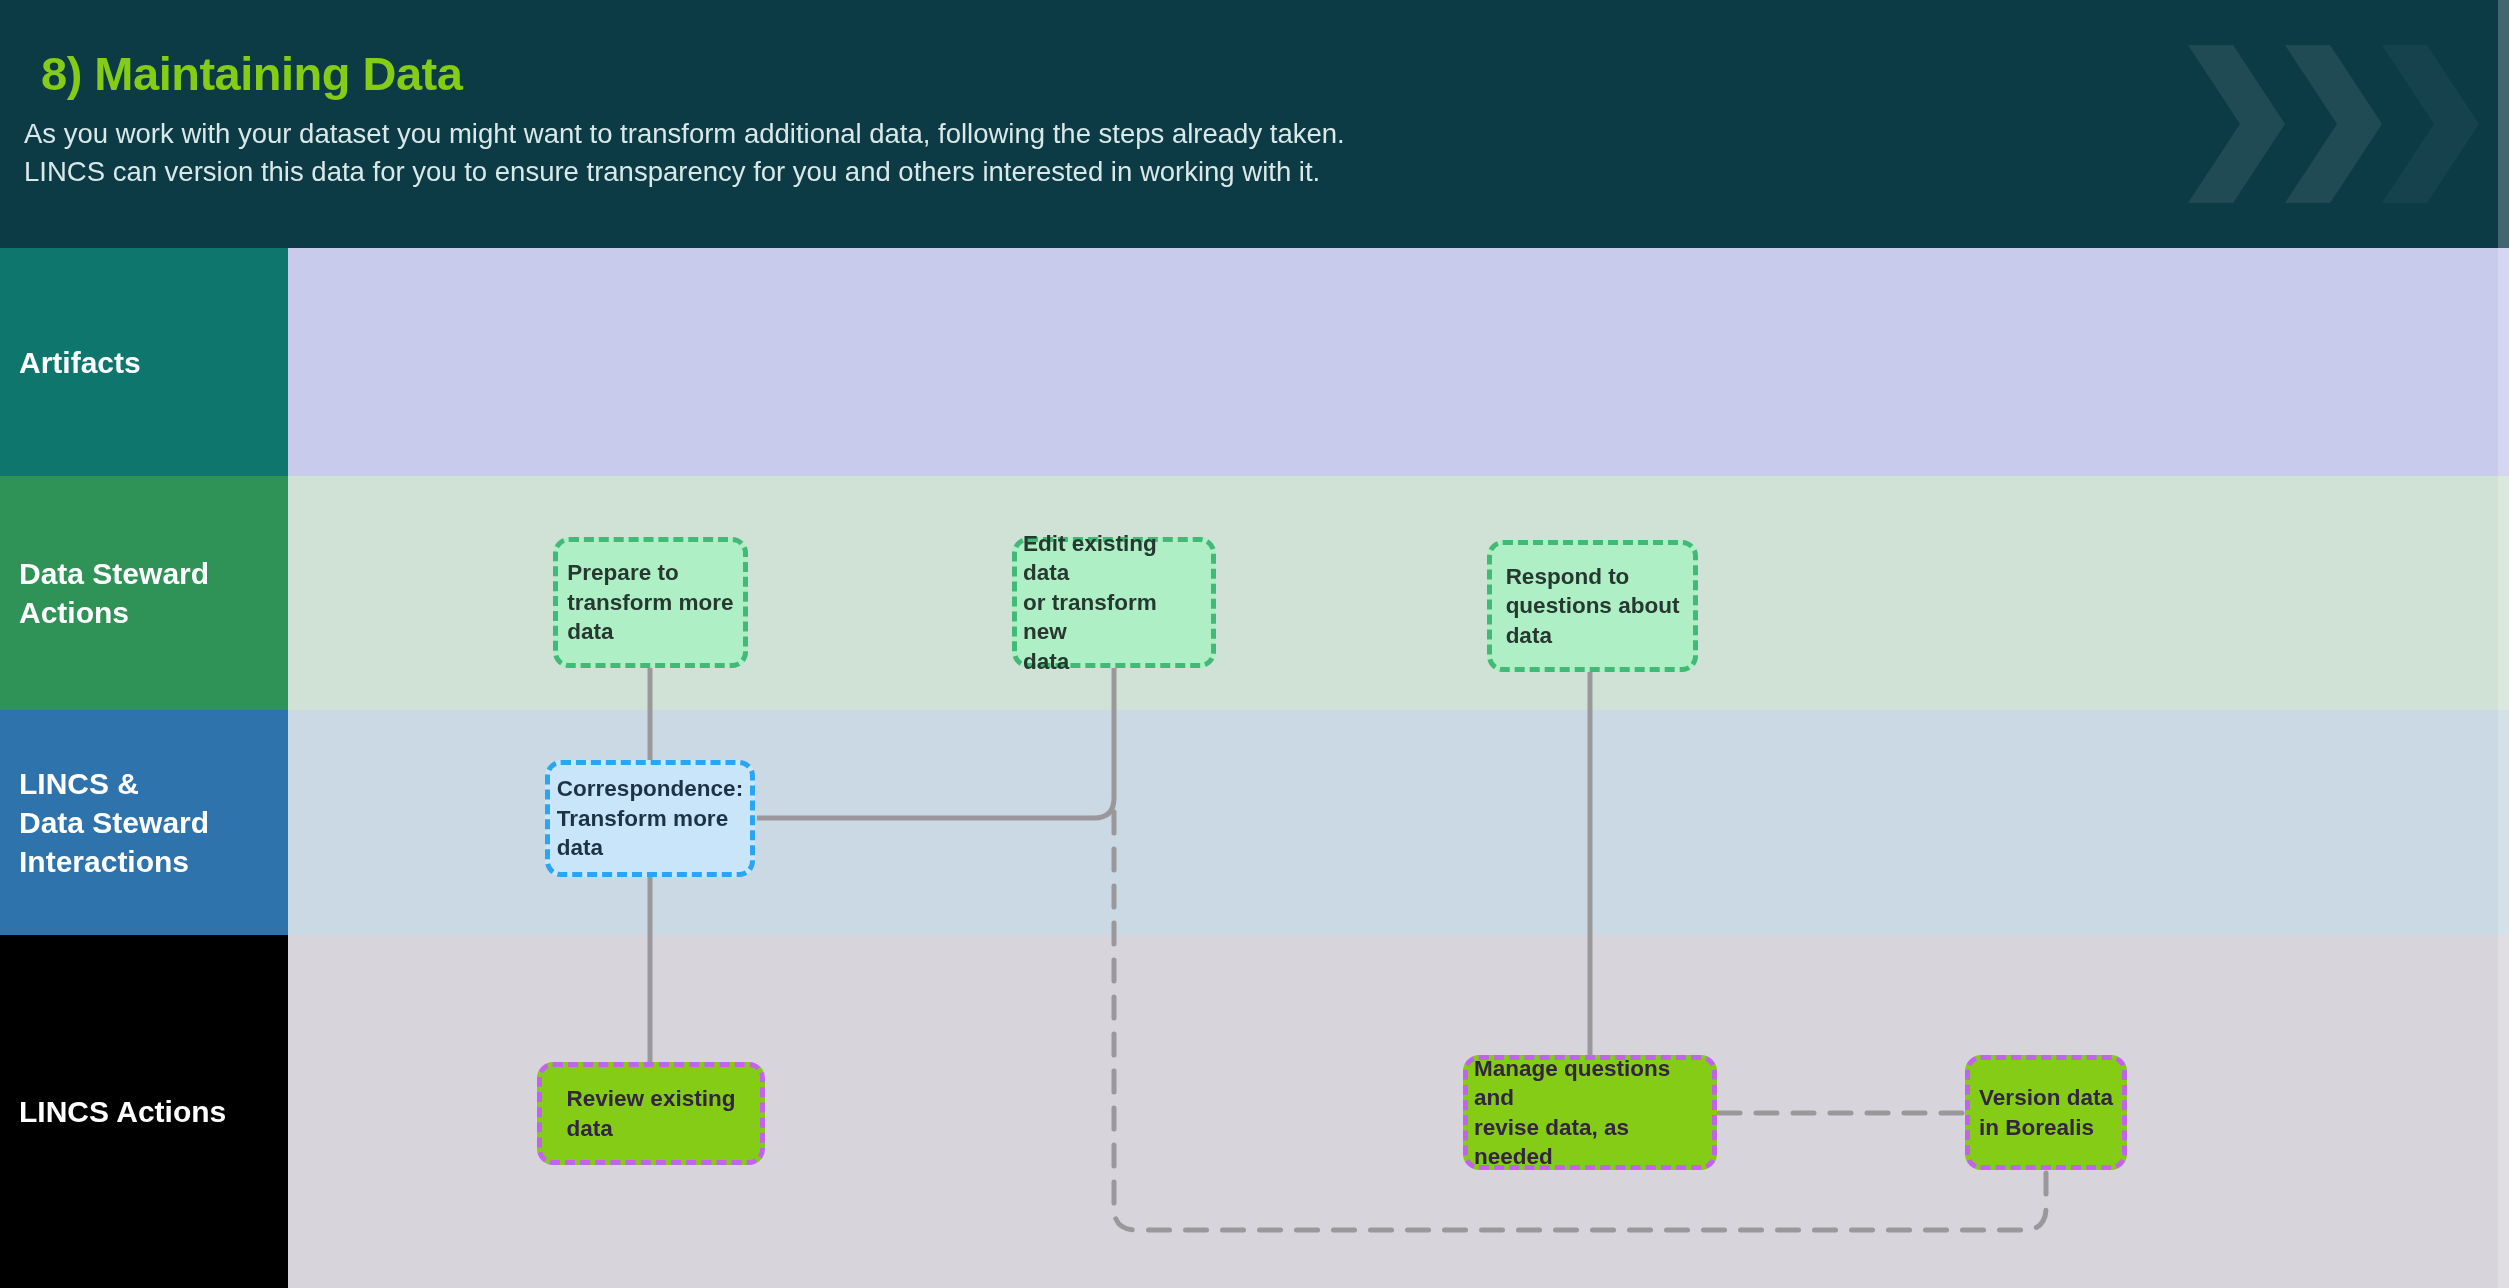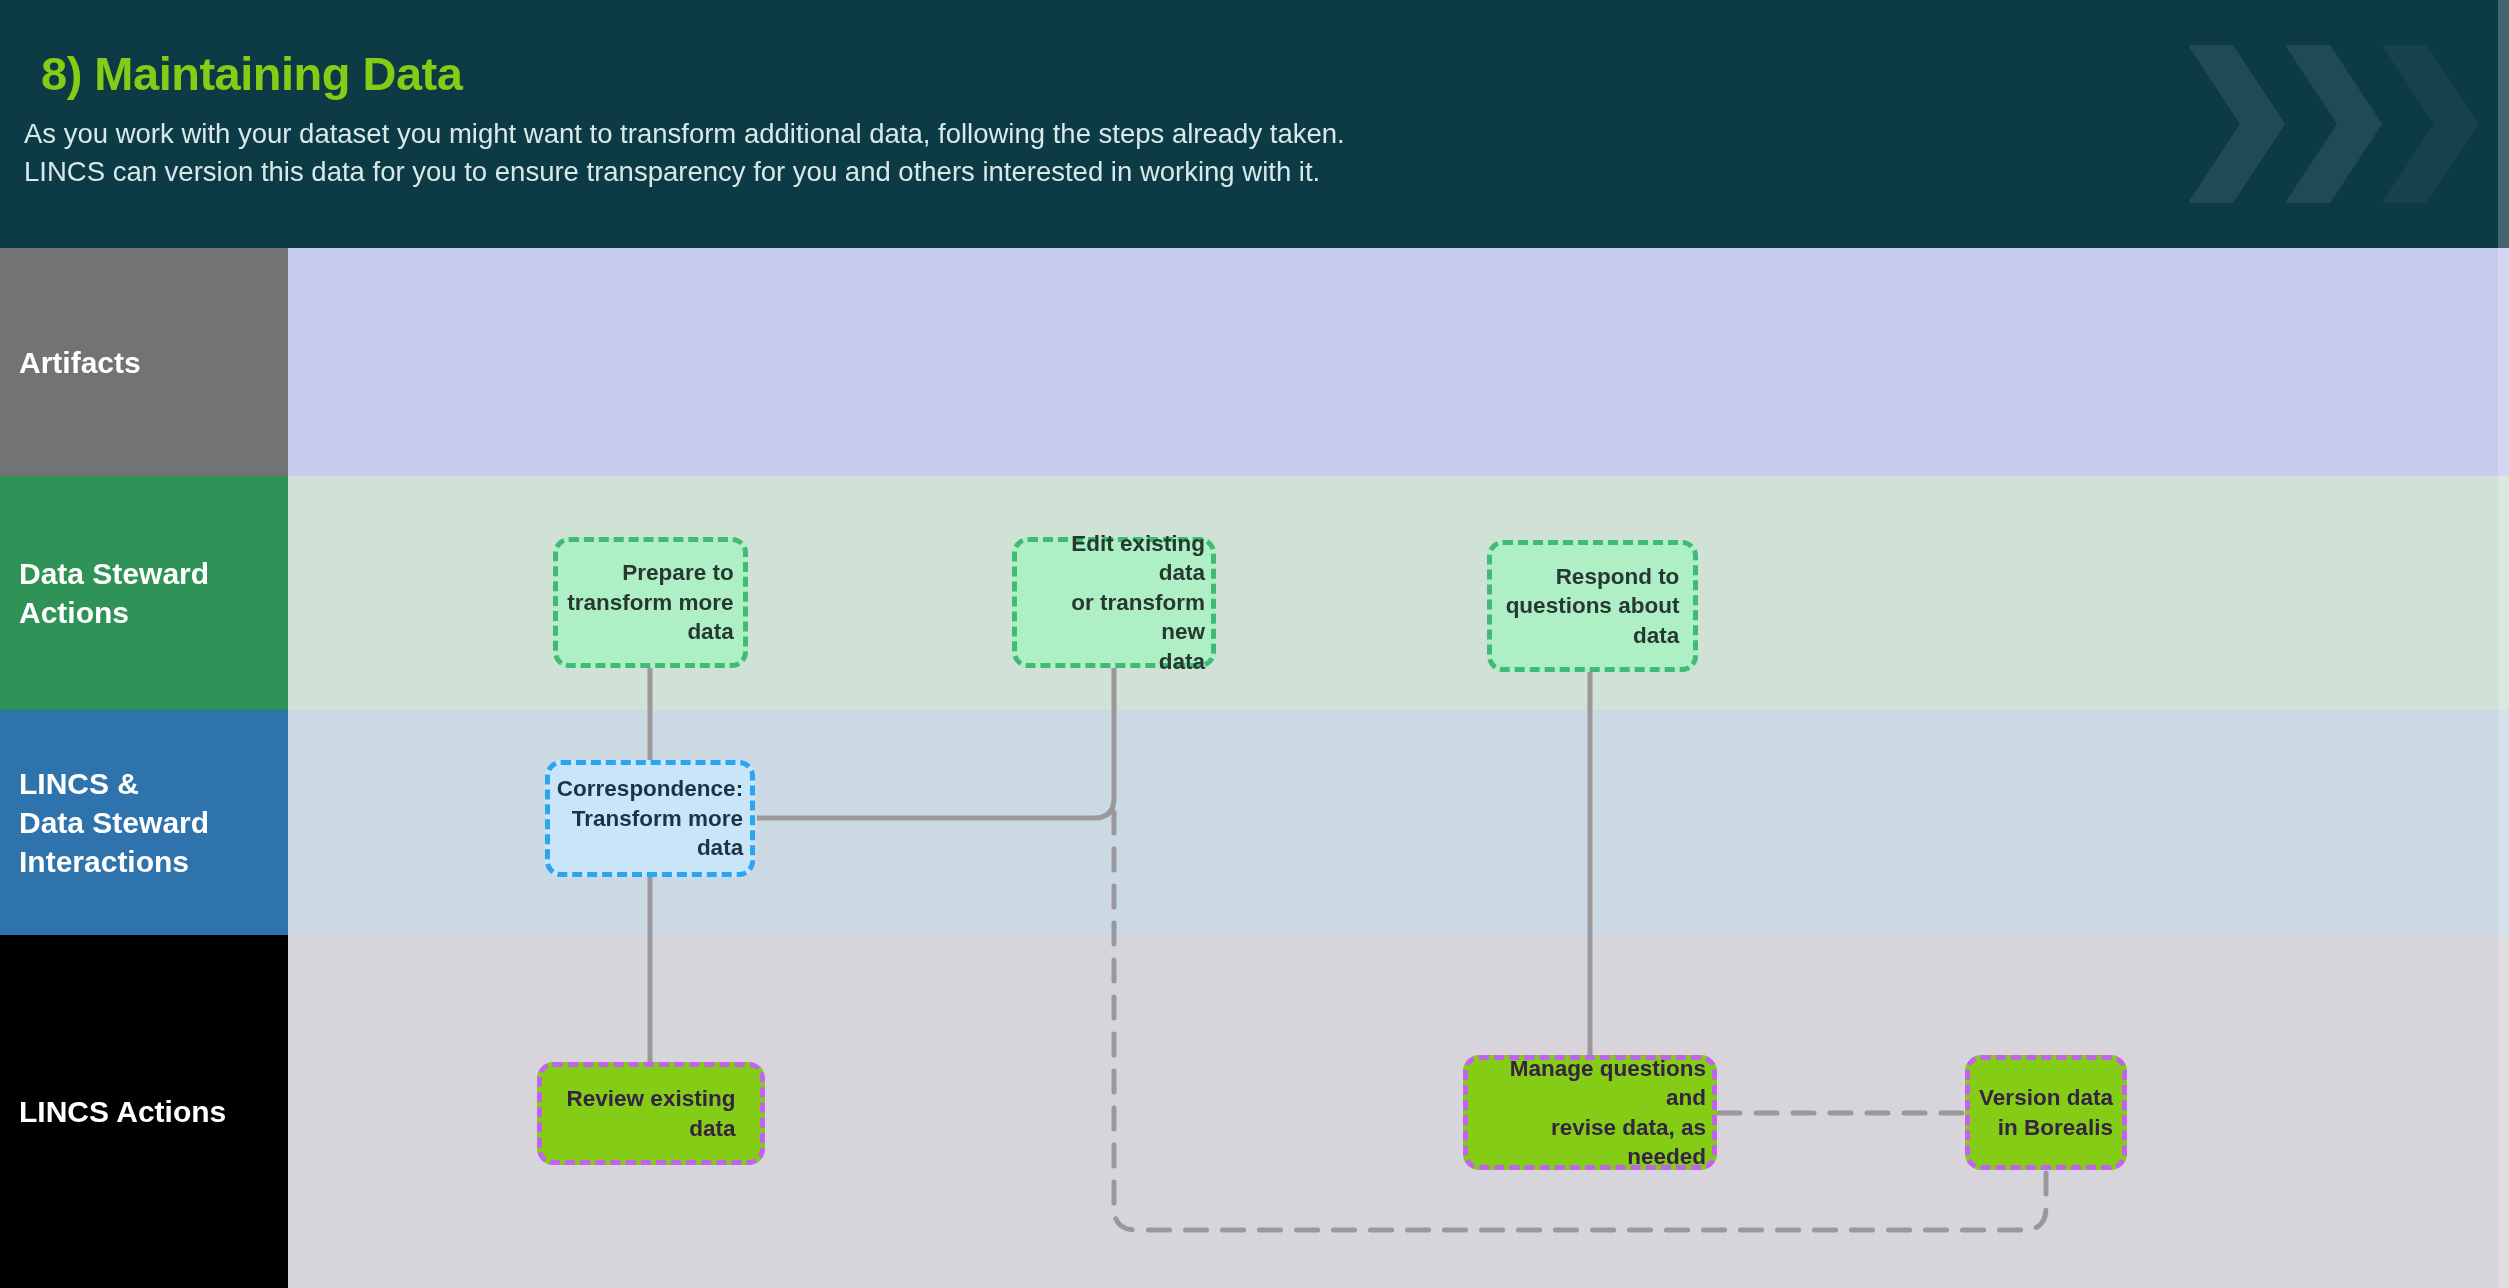--- a/index.html
+++ b/index.html
@@ -32,41 +32,41 @@
   .row-1 { top: 228px; height: 234px; }
   .row-2 { top: 462px; height: 225px; justify-content: flex-end; }
   .row-3 { top: 687px; height: 353px; }
   .lane-label {
     width: 288px; flex: 0 0 288px;
     display: flex; align-items: center;
     padding-left: 19px; box-sizing: border-box;
     color: #ffffff; font-size: 30px; font-weight: bold; line-height: 39px;
     white-space: pre-line;
   }
-  .label-0 { background: #737373; }
+  .label-0 { background: #0f766e; }
   .label-1 { background: #2f9257; }
   .label-2 { background: #2e73ac; }
   .label-3 { background: #000000; }
   .lane-track { flex: 1 1 auto; }
   .track-0 { background: #c9cbed; }
   .track-1 { background: #d0e2d5; }
   .track-2 { background: #cad9e3; }
   .track-3 { background: #d8d4db; }
 
   
   svg.connectors { position: absolute; left: 0; top: 0; z-index: 2; }
   .conn { stroke: #9a989b; stroke-width: 5; fill: none; }
   .conn.dashed { stroke-dasharray: 21 16; stroke-linecap: round; }
 
   
   .node {
     position: absolute; box-sizing: border-box; z-index: 3;
     border-radius: 16px;
     display: flex; align-items: center; justify-content: center;
-    text-align: right; font-weight: bold; font-size: 22.5px; line-height: 29.5px;
+    text-align: left; font-weight: bold; font-size: 22.5px; line-height: 29.5px;
     white-space: pre-line; padding: 6px;
   }
   .node.green  { background: #aeefc5; border: 5px dashed #41ba77; color: #273830; }
   .node.blue   { background: #c9e5fa; border: 5px dashed #2aa5f2; color: #1d3345; }
   .node.purple { background: #84cc16; border: 5px dashed #c263ef; color: #33243f; }
 
   .node-prepare        { left: 553px;  top: 537px;  width: 195px; height: 131px; }
   .node-edit           { left: 1012px; top: 537px;  width: 204px; height: 131px; }
   .node-respond        { left: 1487px; top: 540px;  width: 211px; height: 132px; }
   .node-correspondence { left: 545px;  top: 760px;  width: 210px; height: 117px; }

